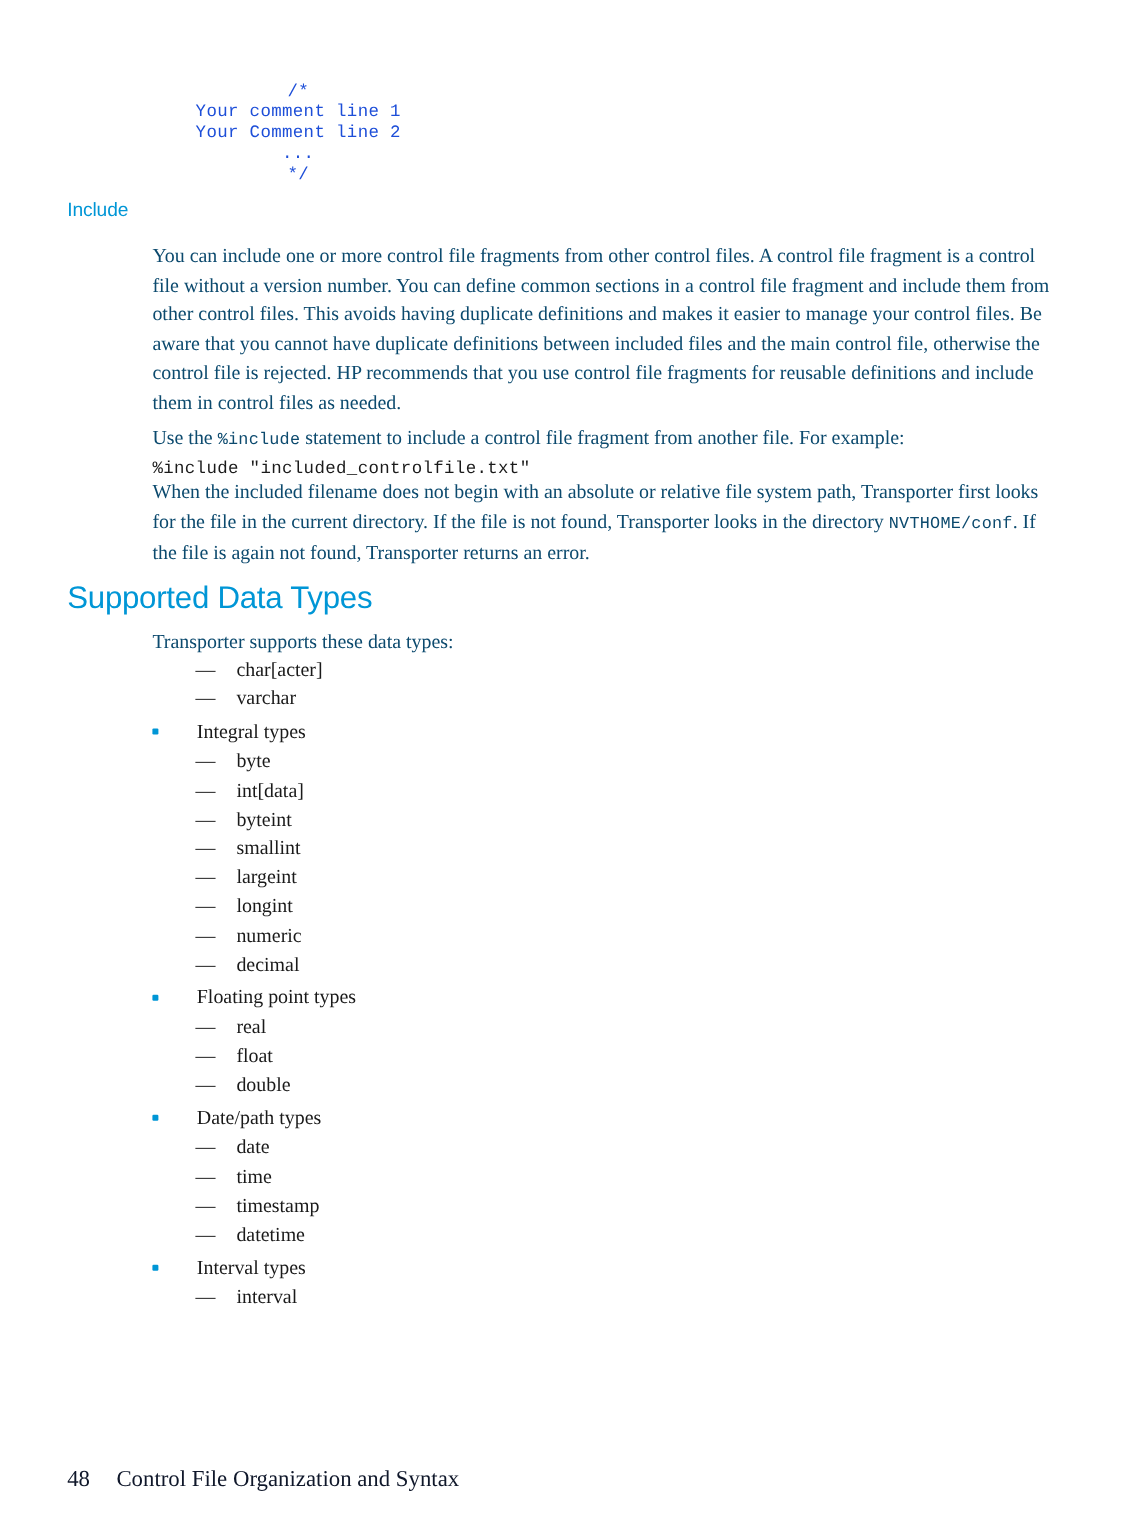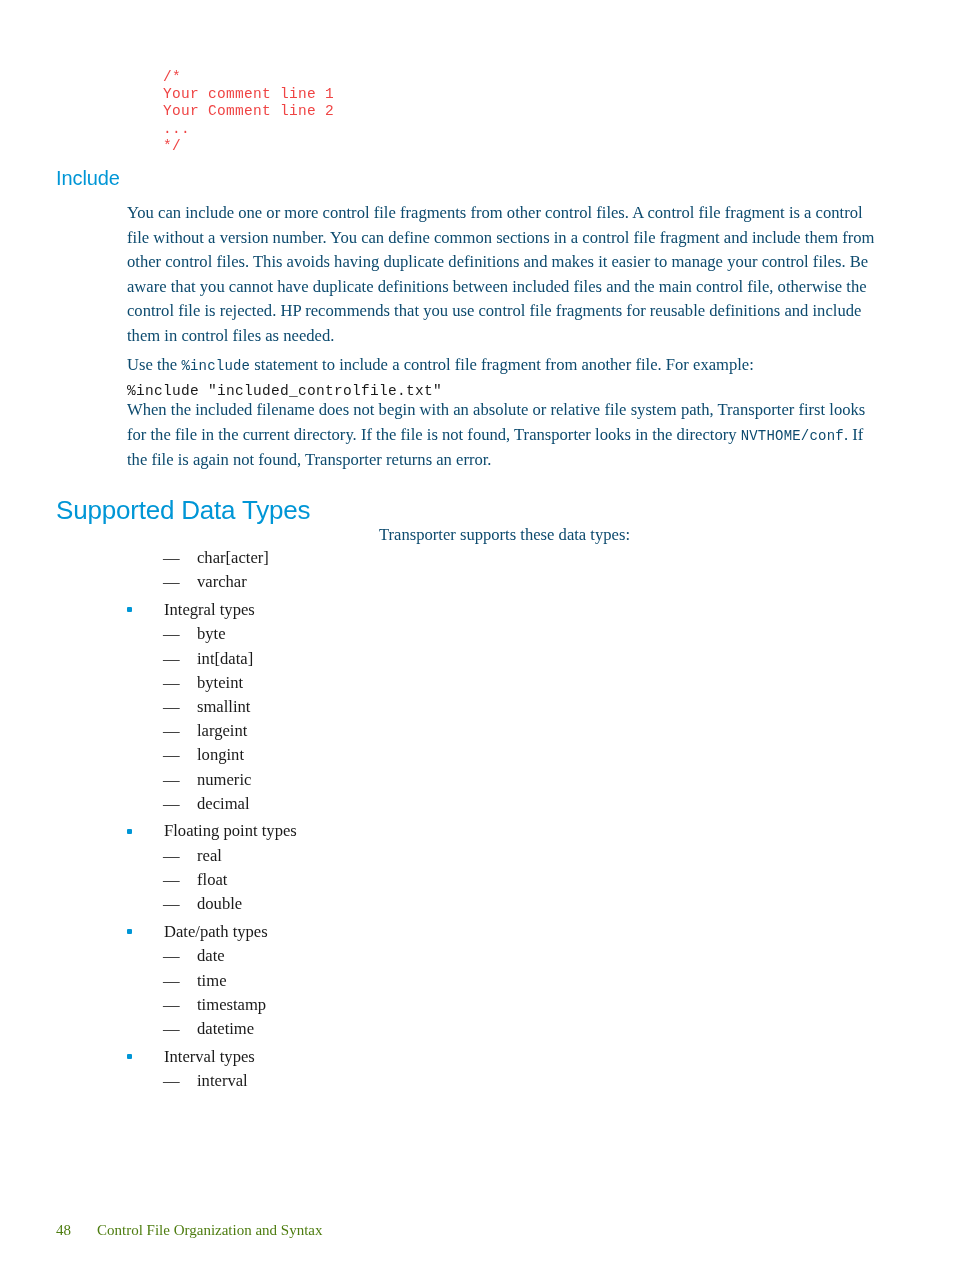--- a/index.html
+++ b/index.html
@@ -23,43 +23,44 @@
   }
 
   
   .code-block {
     position: absolute;
     left: 163px;
     font-family: "Liberation Mono", "DejaVu Sans Mono", monospace;
     font-size: 14.5px;
     line-height: 17.4px;
     letter-spacing: 0.3px;
-    color: #ef4444;
+    color: #1d4ed8;
     white-space: pre;
+    text-align: center;
   }
   #top-code { top: 54px; }
 
   .code-line { white-space: pre; }
 
   
   .h1 {
     position: absolute;
     left: 56px;
     font-family: "Liberation Sans", "DejaVu Sans", sans-serif;
     font-size: 26px;
     font-weight: 400;
     letter-spacing: -0.2px;
     color: #0096d6;
     margin: 0;
   }
   .h2 {
     position: absolute;
     left: 56px;
     font-family: "Liberation Sans", "DejaVu Sans", sans-serif;
-    font-size: 20px;
+    font-size: 16px;
     font-weight: 400;
     letter-spacing: -0.1px;
     color: #0096d6;
     margin: 0;
   }
 
   
   .para {
     position: absolute;
     left: 127px;
@@ -124,22 +125,22 @@
     font-size: 16.6px;
     line-height: 24.2px;
     color: #1a1a1a;
   }
 
   
   .footer {
     position: absolute;
     left: 56px;
     top: 1222px;
-    font-size: 15px;
-    color: #4d7c0f;
+    font-size: 19px;
+    color: #0f172a;
     white-space: pre;
   }
   .footer .pageno { display: inline-block; width: 41px; }
 </style>
 </head>
 <body>
 
 <div class="page">
 
   <pre id="top-code" class="code-block"><span class="code-line">/*</span>
@@ -151,23 +152,23 @@
   <h2 class="h2" style="top:167px;">Include</h2>
 
   <p class="para" style="top:201px; margin:0;">You can include one or more control file fragments from other control files. A control file fragment is a control file without a version number. You can define common sections in a control file fragment and include them from other control files. This avoids having duplicate definitions and makes it easier to manage your control files. Be aware that you cannot have duplicate definitions between included files and the main control file, otherwise the control file is rejected. HP recommends that you use control file fragments for reusable definitions and include them in control files as needed.</p>
 
   <p class="para" style="top:353px; margin:0;"><span>Use the </span><code>%include</code><span> statement to include a control file fragment from another file. For example:</span></p>
 
   <div class="code-stmt" style="top:383px;">%include "included_controlfile.txt"</div>
 
   <p class="para" style="top:398px; margin:0;"><span>When the included filename does not begin with an absolute or relative file system path, Transporter first looks for the file in the current directory. If the file is not found, Transporter looks in the directory </span><code>NVTHOME/conf</code><span>. If the file is again not found, Transporter returns an error.</span></p>
 
-  <h1 class="h1" style="top:483px;margin-top:12px;">Supported Data Types</h1>
-
-  <p class="para" style="top:523px; margin:0;text-align:center;">Transporter supports these data types:</p>
+  <h1 class="h1" style="top:483px;">Supported Data Types</h1>
+
+  <p class="para" style="top:523px; margin:0;">Transporter supports these data types:</p>
 
   <div class="list-root">
 
     <div class="group">
       <div class="l2-list">
         <div class="l2-item"><span class="dash">—</span><span>char[acter]</span></div>
         <div class="l2-item"><span class="dash">—</span><span>varchar</span></div>
       </div>
     </div>
 

